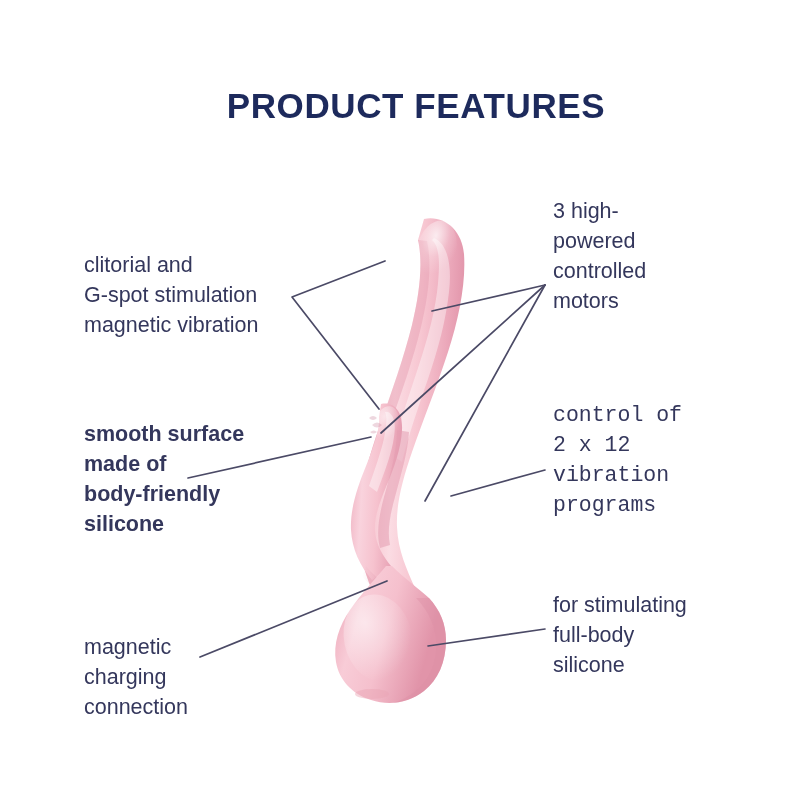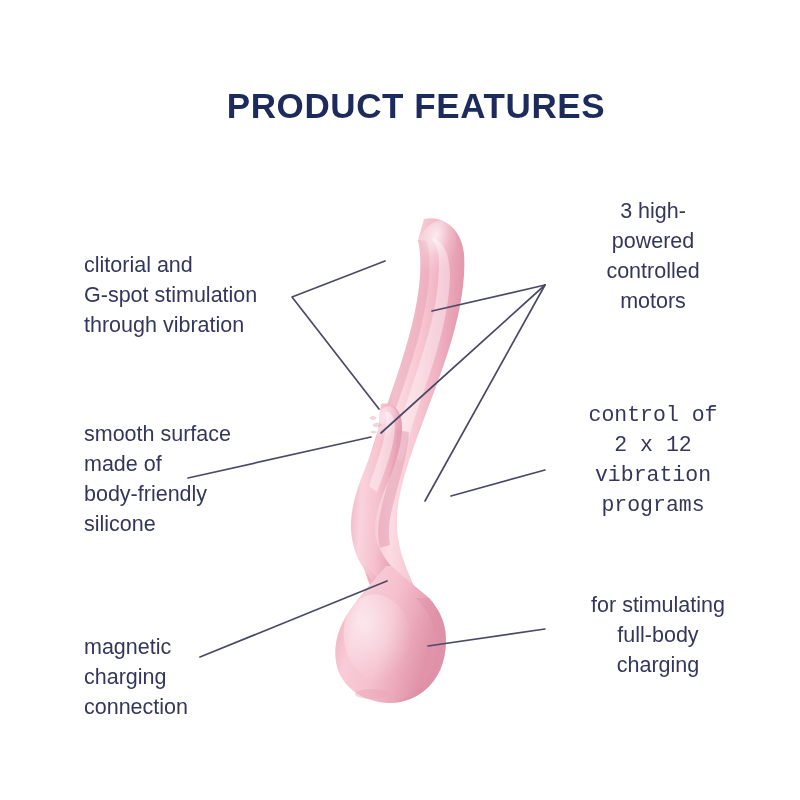--- a/index.html
+++ b/index.html
@@ -38,25 +38,25 @@
   }
   .callout {
     position: absolute;
     font-family: "Liberation Sans", sans-serif;
     font-size: 21.5px;
     line-height: 30px;
     color: #34375c;
     white-space: pre-line;
   }
   .callout.left  { text-align: left; }
-  .callout.right { text-align: center; }
+  .callout.right { text-align: left; }
 
   
   #callout-clitoral  { left: 84px;  top: 250px; width: 230px; }
-  #callout-smooth    { left: 84px;  top: 419px; width: 220px; }
+  #callout-smooth    { left: 84px;  top: 419px; width: 220px; font-weight: bold; }
   #callout-magnetic  { left: 84px;  top: 619px; width: 220px; margin-top: 13px; }
 
   
   #callout-motors    { left: 553px; top: 196px; width: 200px; }
   #callout-programs  { left: 553px; top: 400px; width: 200px; font-family: Liberation Mono, monospace; }
   #callout-massages  { left: 553px; top: 590px; width: 210px; }
 
   .leader-line {
     stroke: #4b4a66;
     stroke-width: 1.7;
@@ -233,21 +233,21 @@
     <line class="leader-line" x1="545" y1="470" x2="451" y2="496"></line>
 
     <line class="leader-line" x1="545" y1="629" x2="428" y2="646"></line>
   </g>
 </svg>
 
 <div class="page-title">PRODUCT FEATURES</div>
 
 <div class="callout left" id="callout-clitoral">clitorial and
 G-spot stimulation
-through vibration</div>
+magnetic vibration</div>
 
 <div class="callout left" id="callout-smooth">smooth surface
 made of
 body-friendly
 silicone</div>
 
 <div class="callout left" id="callout-magnetic">magnetic
 charging
 connection</div>
 
@@ -256,13 +256,13 @@
 controlled
 motors</div>
 
 <div class="callout right" id="callout-programs">control of
 2 x 12
 vibration
 programs</div>
 
 <div class="callout right" id="callout-massages">for stimulating
 full-body
-charging</div>
+silicone</div>
 
 </body></html>

